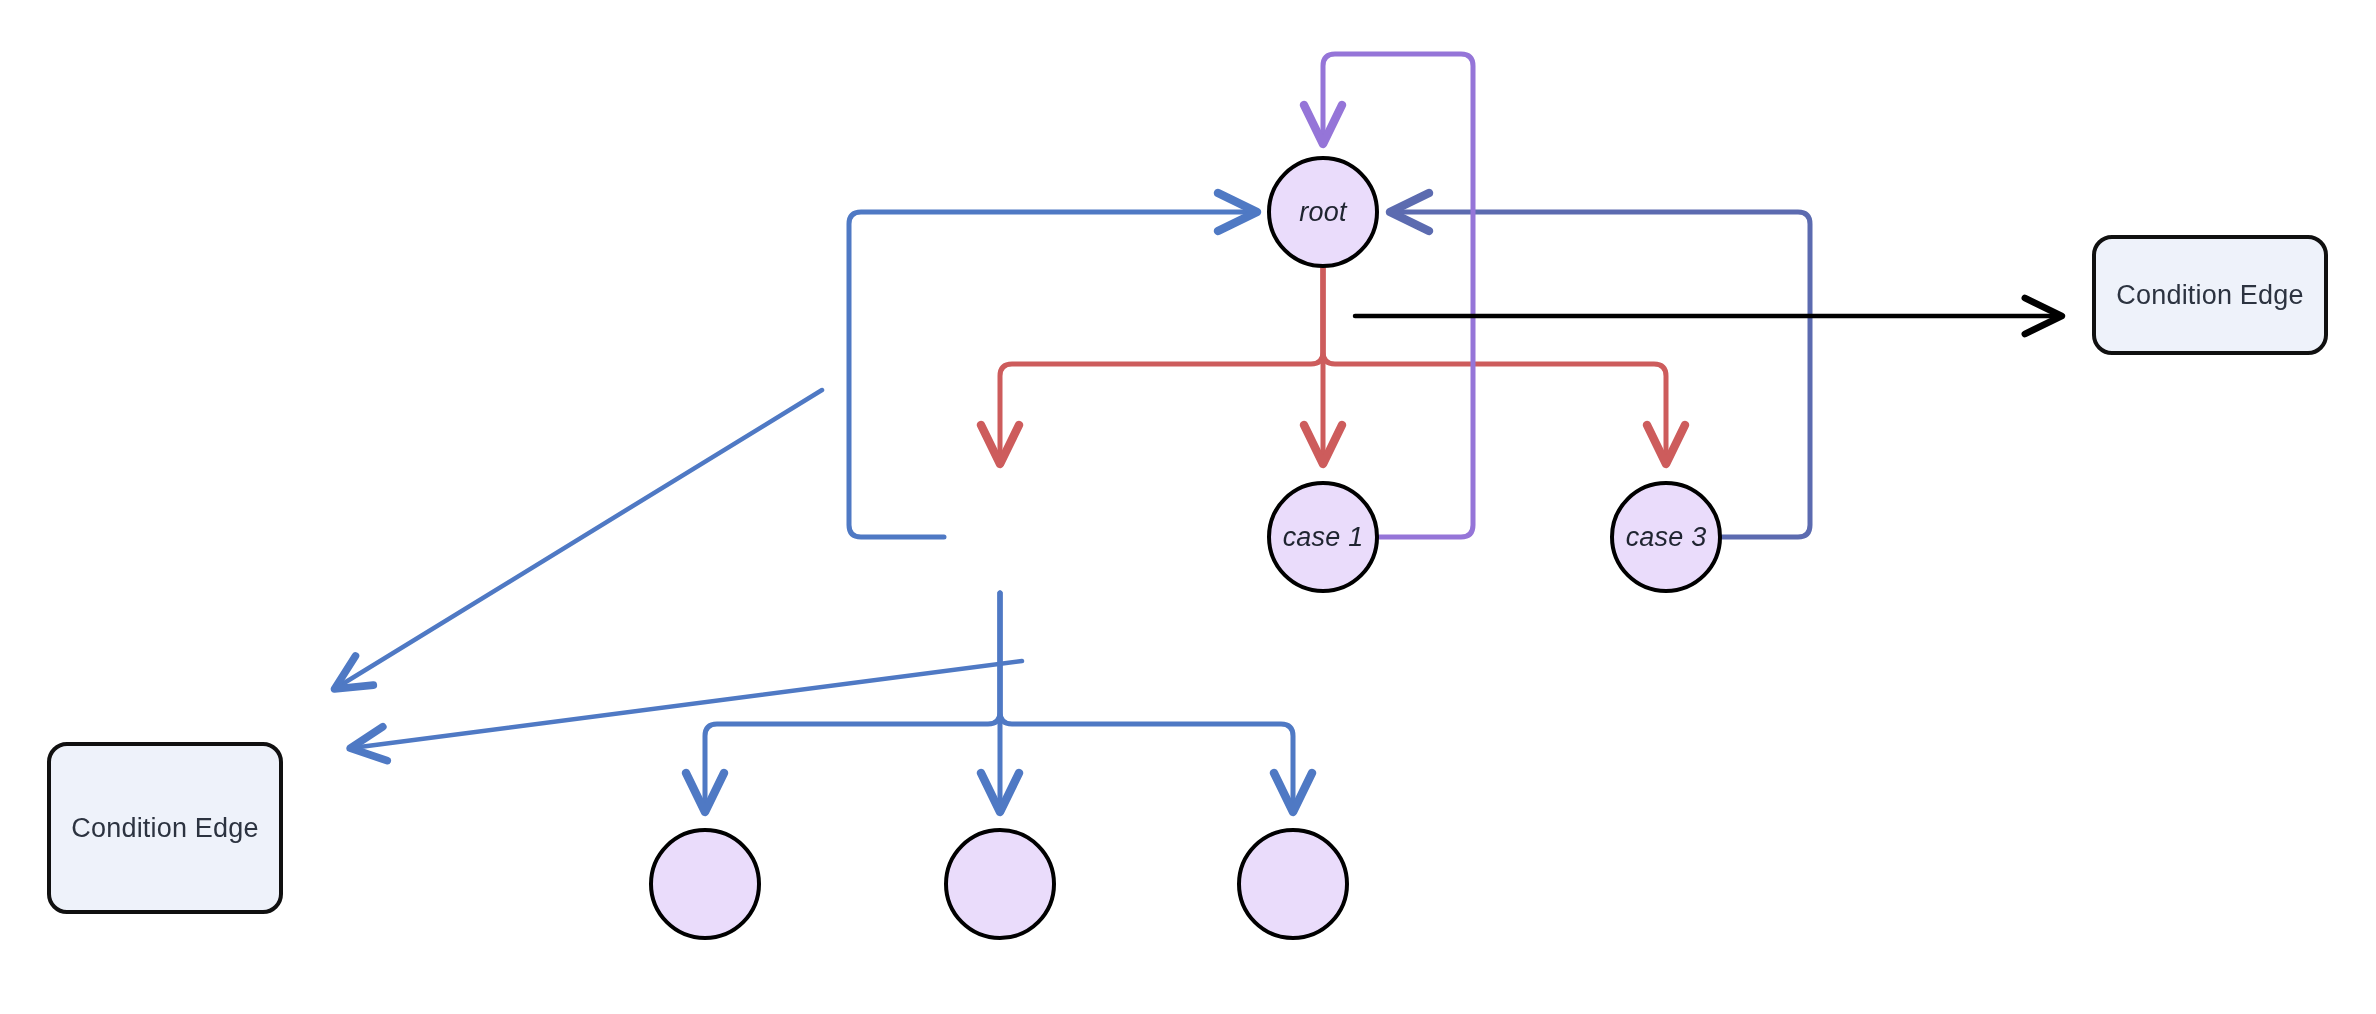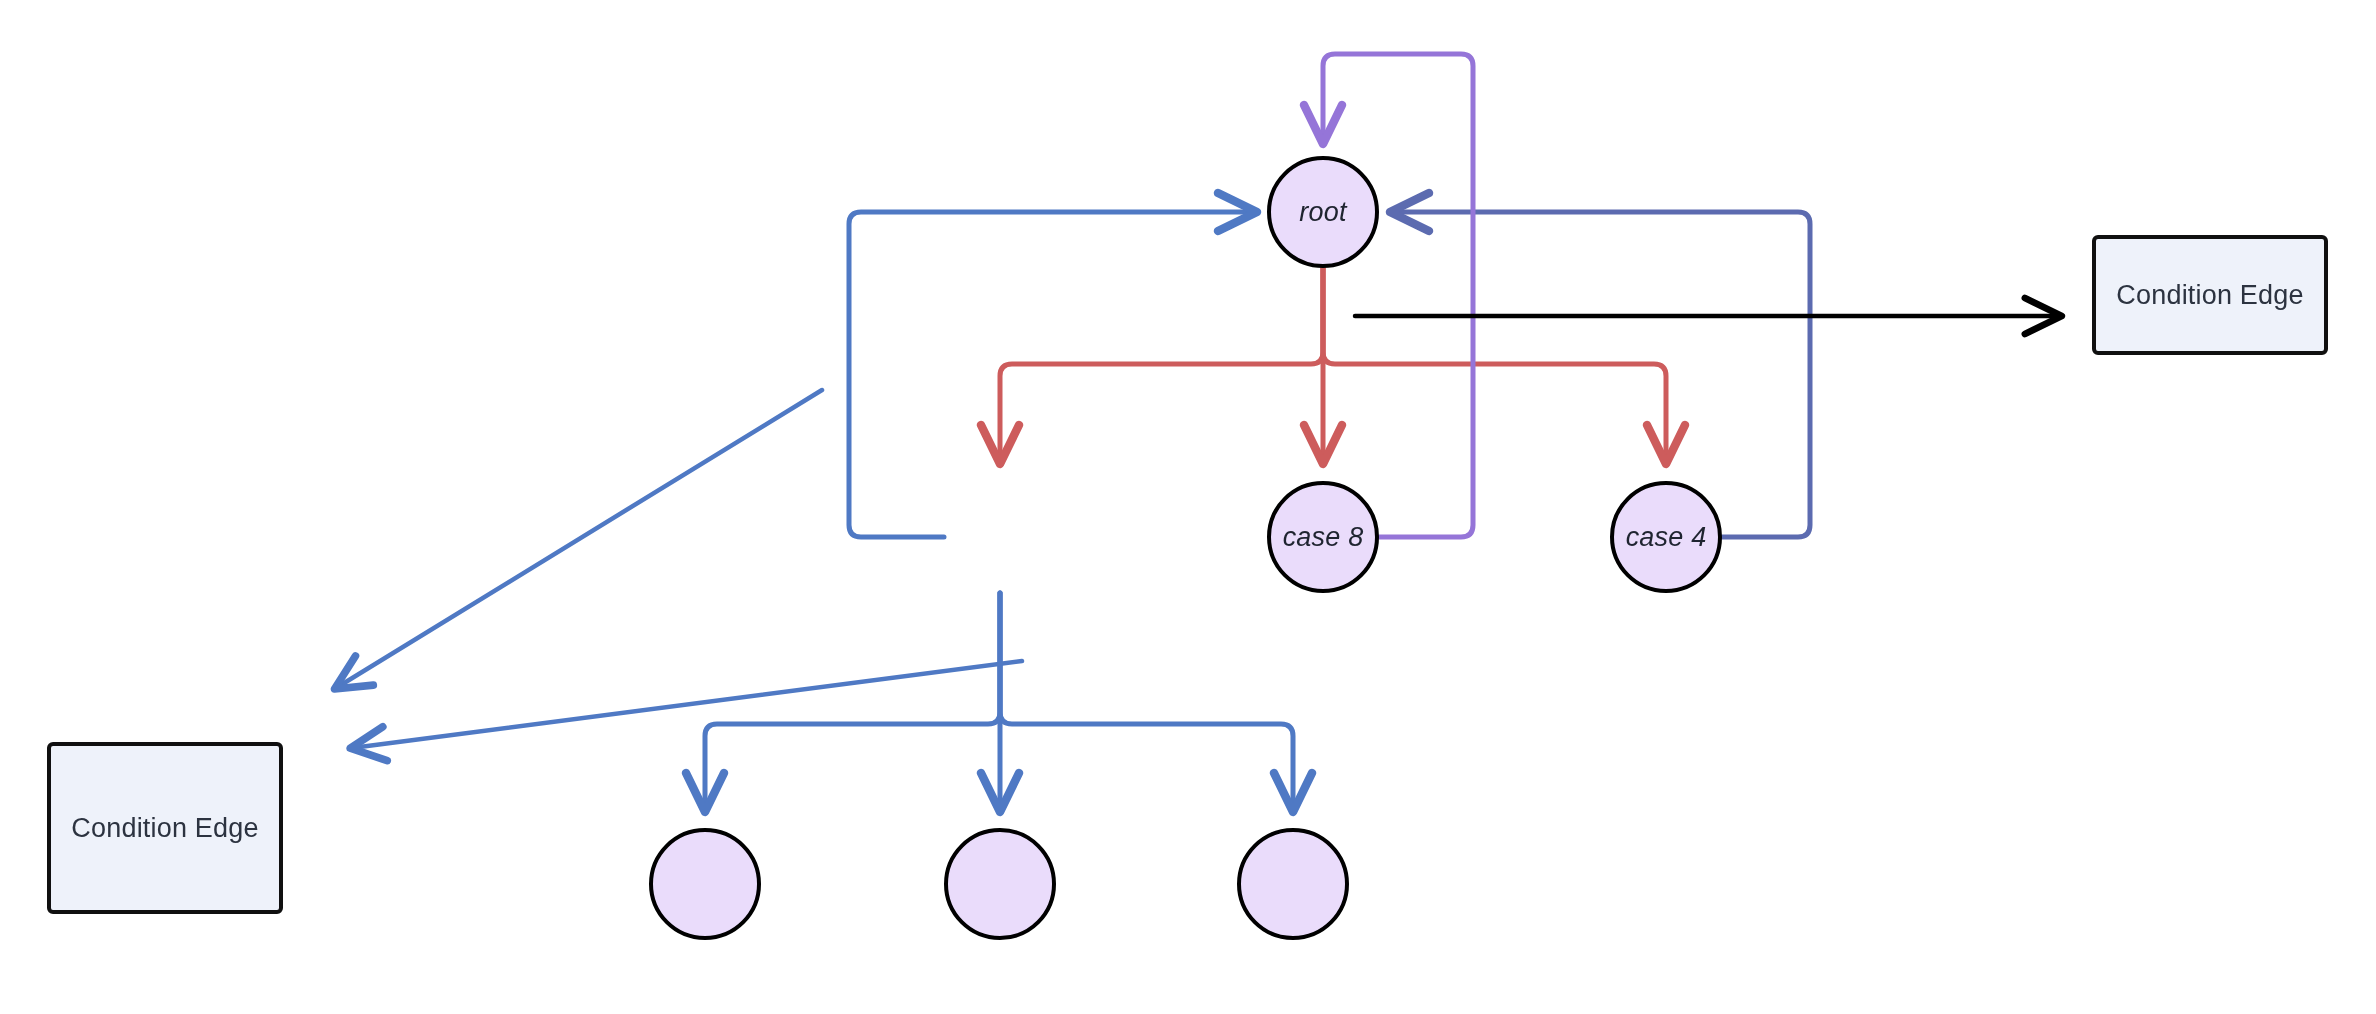--- a/index.html
+++ b/index.html
@@ -41,21 +41,21 @@
     white-space: nowrap;
     pointer-events: none;
     font-style: italic;
   }
   .legend-box {
     position: absolute;
     display: flex;
     align-items: center;
     justify-content: center;
     box-sizing: border-box;
-    border-radius: 6px;
+    border-radius: 20px;
     z-index: 6;
   }
   .legend-label {
     font-size: 27px;
     color: #2c3340;
     white-space: nowrap;
     letter-spacing: 0.2px;
     pointer-events: none;
   }
 </style>
@@ -102,25 +102,25 @@
     <path d="M 822 390 L 336 688" fill="none" stroke="#4f79c4" stroke-width="4.5" stroke-linecap="round" marker-end="url(#ah-blue)"></path>
     <path d="M 1022 661 L 352 748" fill="none" stroke="#4f79c4" stroke-width="4.5" stroke-linecap="round" marker-end="url(#ah-blue)"></path>
   </svg>
 
   <div class="node" style="left:1267px; top:156px; width:112px; height:112px; background:#eadcfb; border:4px solid #000;">
     <span class="node-label">root</span>
   </div>
 
 
   <div class="node" style="left:1267px; top:481px; width:112px; height:112px; background:#eadcfb; border:4px solid #000;">
-    <span class="node-label">case 8</span>
+    <span class="node-label">case 1</span>
   </div>
 
   <div class="node" style="left:1610px; top:481px; width:112px; height:112px; background:#eadcfb; border:4px solid #000;">
-    <span class="node-label">case 4</span>
+    <span class="node-label">case 3</span>
   </div>
 
   <div class="node" style="left:649px; top:828px; width:112px; height:112px; background:#eadcfb; border:4px solid #000;">
     <span class="node-label"></span>
   </div>
 
   <div class="node" style="left:944px; top:828px; width:112px; height:112px; background:#eadcfb; border:4px solid #000;">
     <span class="node-label"></span>
   </div>
 

